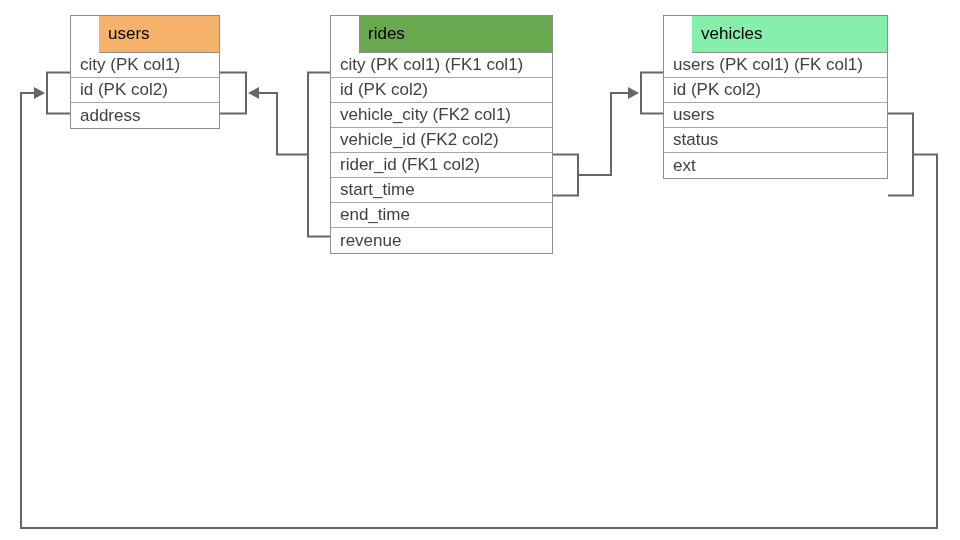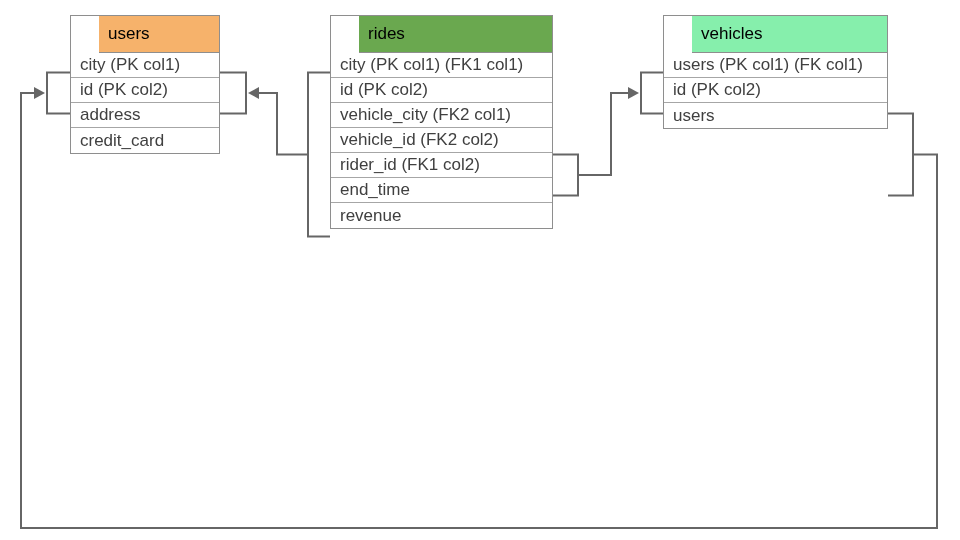--- a/index.html
+++ b/index.html
@@ -89,39 +89,41 @@
       <polyline points="70,72.5 47,72.5 47,113.5 70,113.5"></polyline>
     </g>
   </svg>
 
   <div class="er-table t-users">
     <div class="er-header" style="background: rgb(246, 178, 107);">users</div>
     <div class="er-rows">
         <div class="er-row">city (PK col1)</div>
         <div class="er-row">id (PK col2)</div>
         <div class="er-row">address</div>
-        <div class="er-row">credit_card</div>
       </div>
   </div>
 
   <div class="er-table t-rides">
     <div class="er-header" style="background: rgb(106, 168, 79);">rides</div>
     <div class="er-rows">
         <div class="er-row">city (PK col1) (FK1 col1)</div>
         <div class="er-row">id (PK col2)</div>
         <div class="er-row">vehicle_city (FK2 col1)</div>
         <div class="er-row">vehicle_id (FK2 col2)</div>
         <div class="er-row">rider_id (FK1 col2)</div>
+        <div class="er-row">start_time</div>
         <div class="er-row">end_time</div>
         <div class="er-row">revenue</div>
       </div>
   </div>
 
   <div class="er-table t-vehicles">
     <div class="er-header" style="background: #86efac;">vehicles</div>
     <div class="er-rows">
         <div class="er-row">users (PK col1) (FK col1)</div>
         <div class="er-row">id (PK col2)</div>
         <div class="er-row">users</div>
+        <div class="er-row">status</div>
+        <div class="er-row">ext</div>
       </div>
   </div>
 
 </div>
 
 </body></html>

